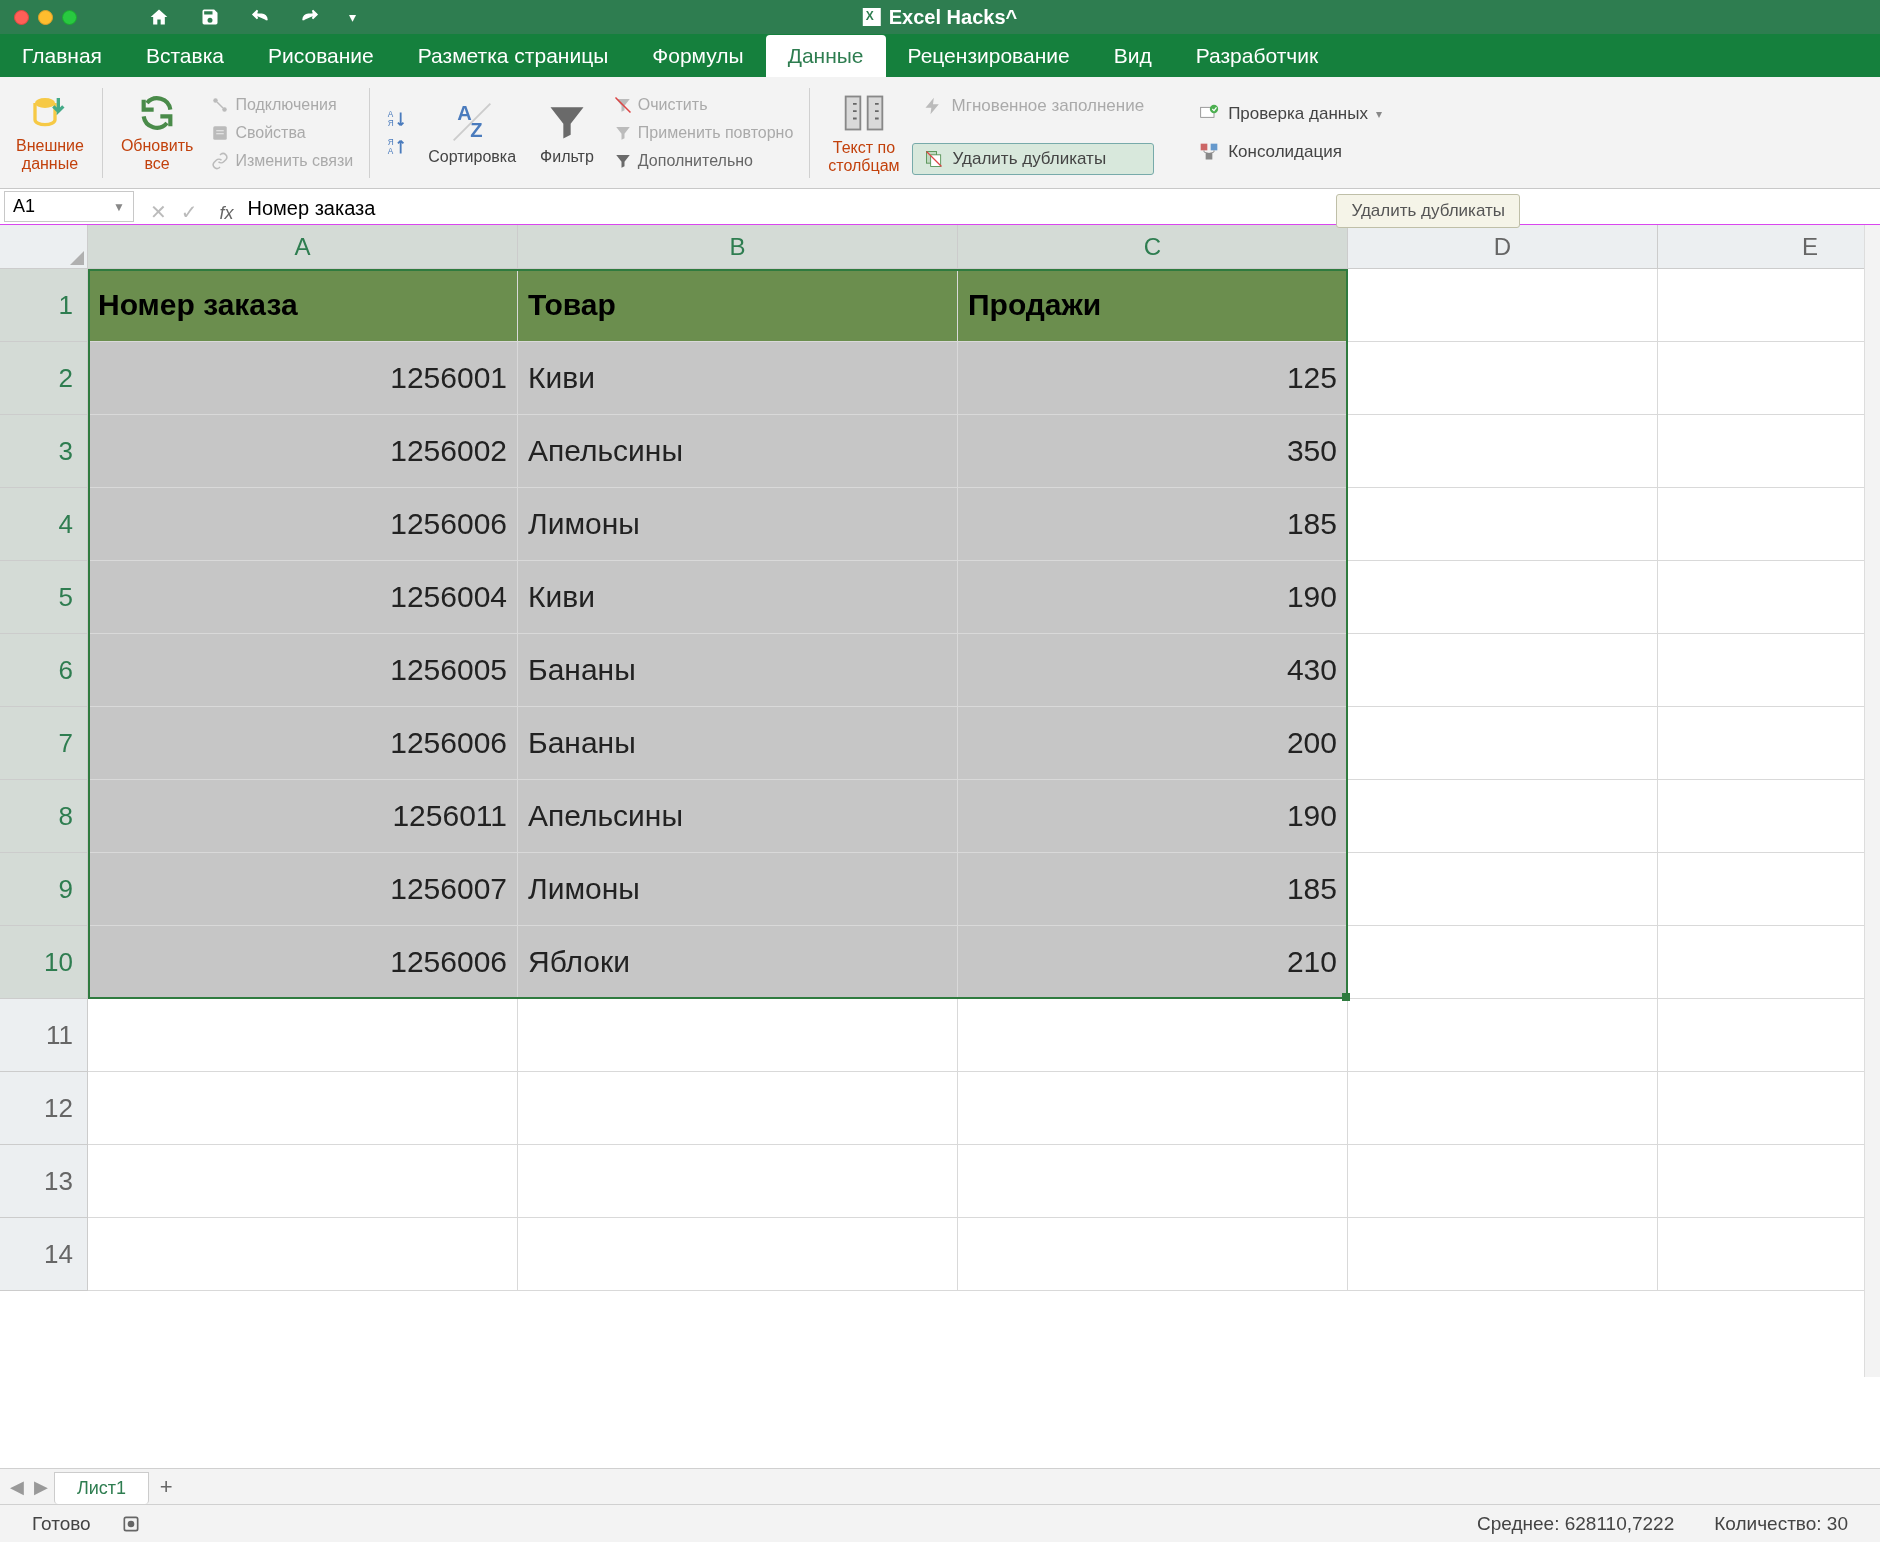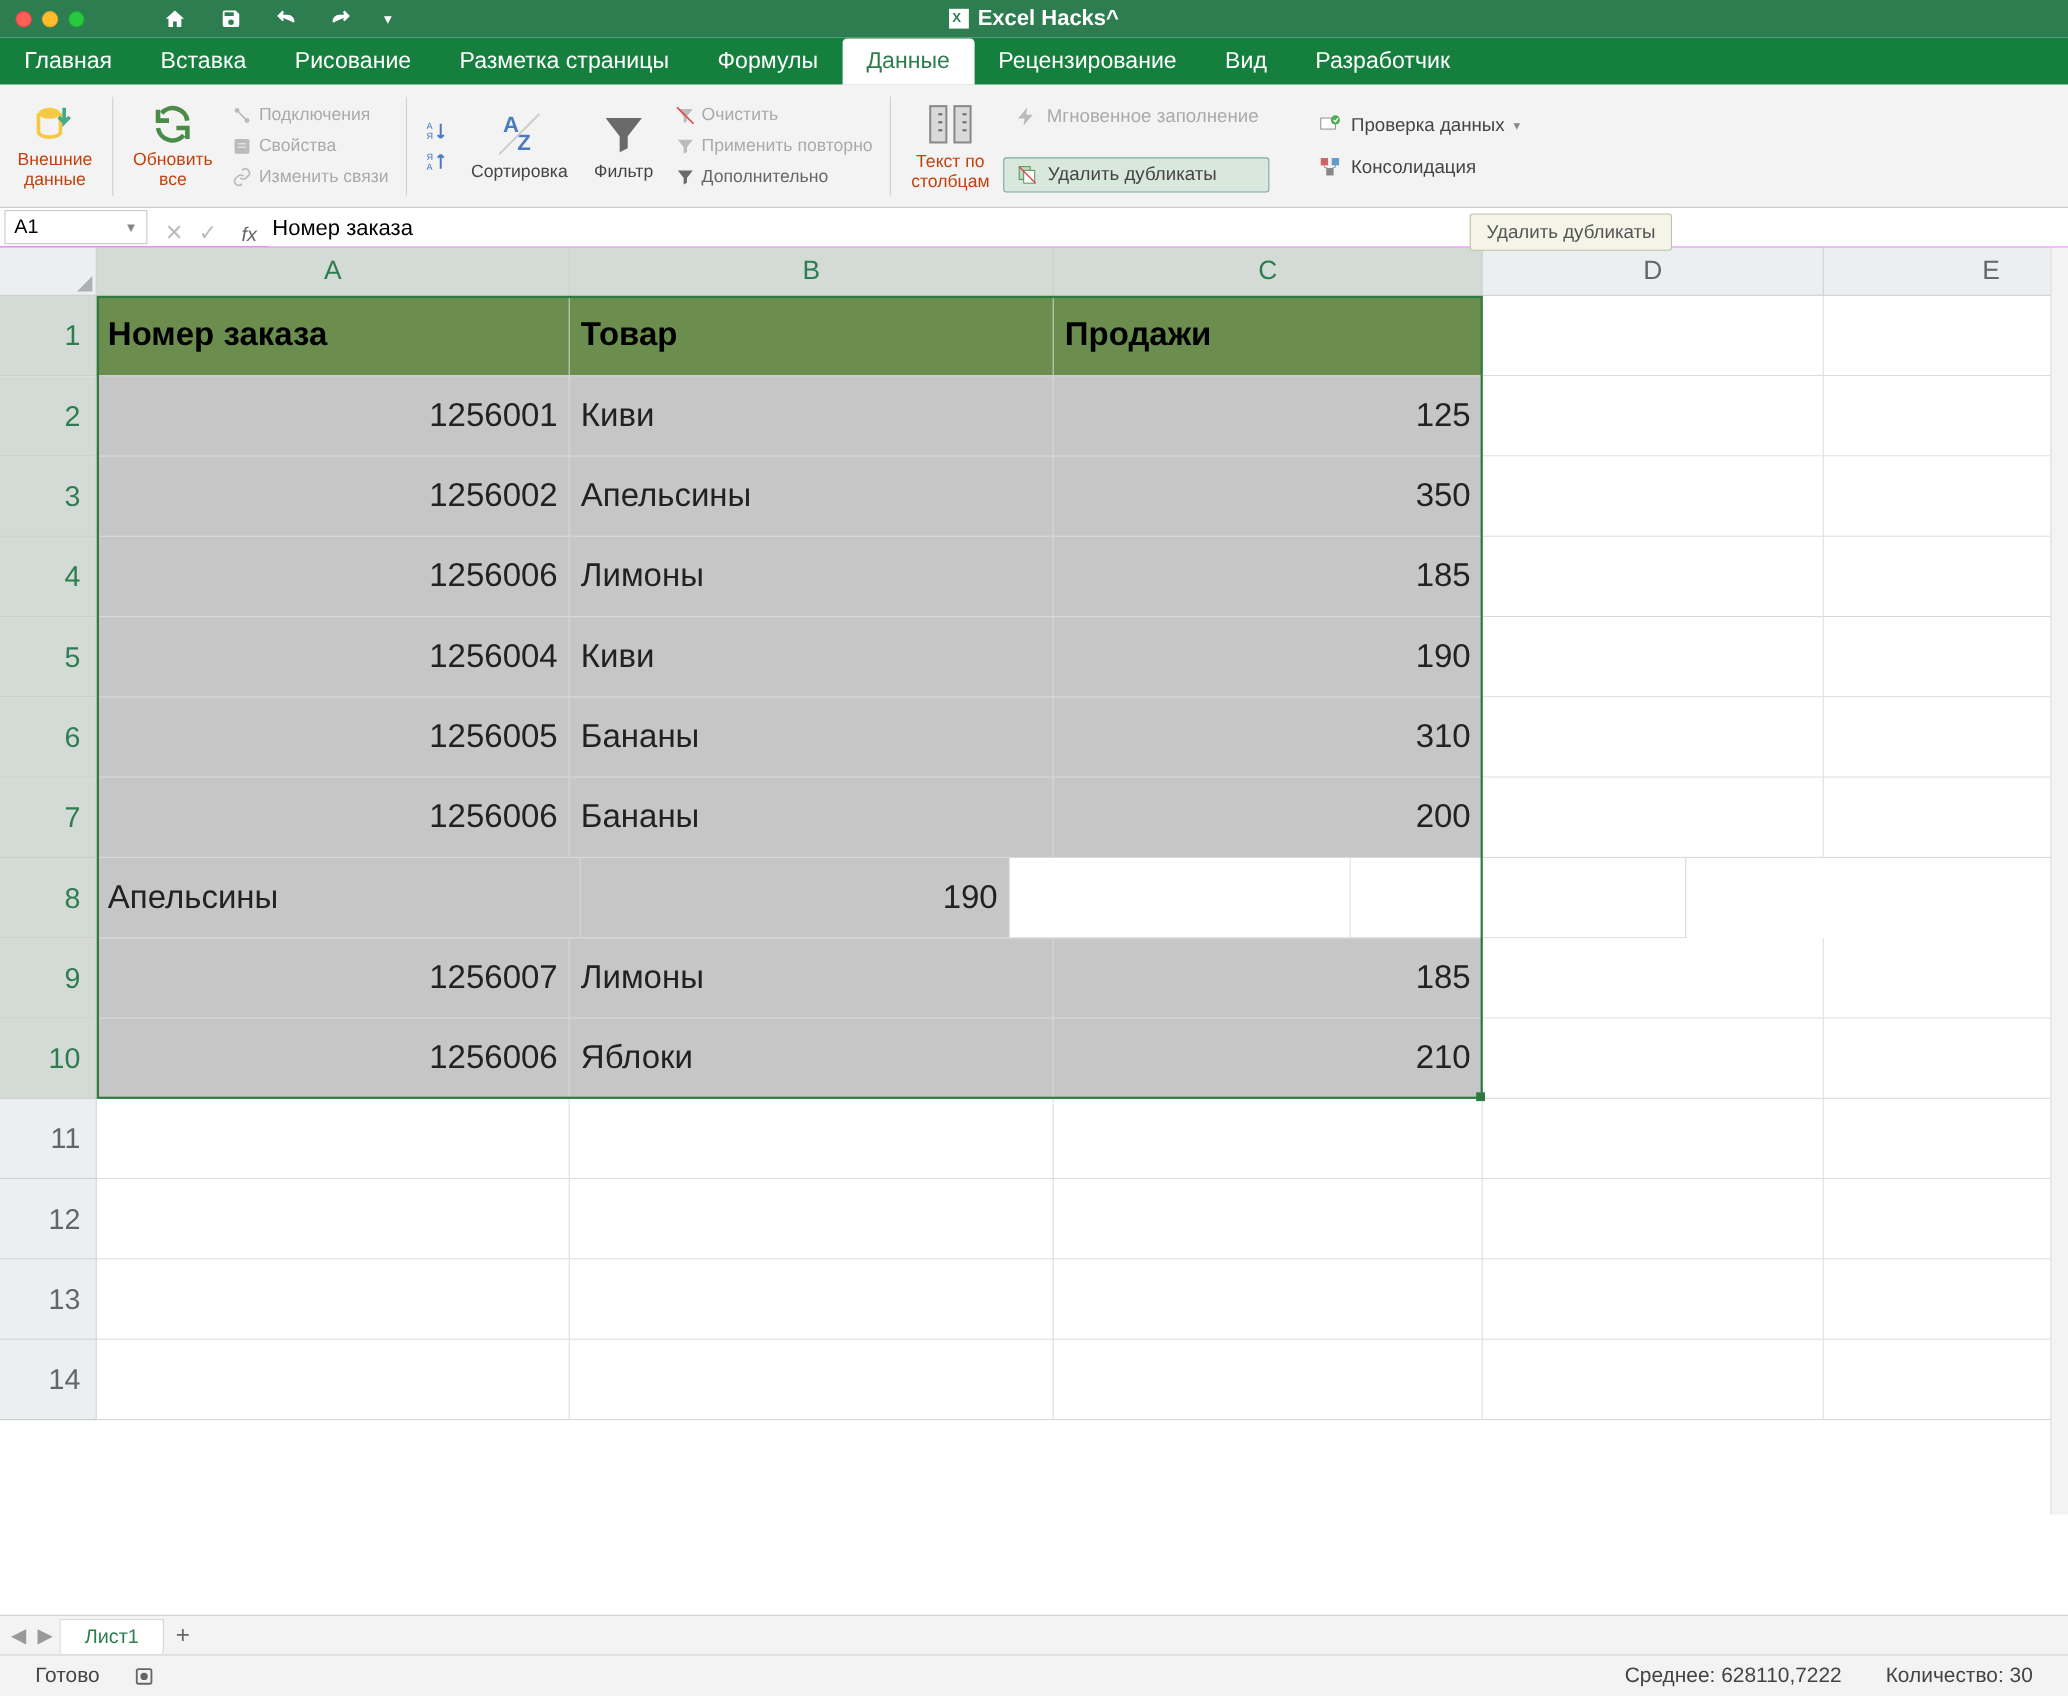--- a/index.html
+++ b/index.html
@@ -366,32 +366,33 @@
       <div class="row">
         <div class="cell dat num" style="width: 430px;">1256004</div>
         <div class="cell dat txt" style="width: 440px;">Киви</div>
         <div class="cell dat num" style="width: 390px;">190</div>
         <div class="cell" style="width: 310px;"></div>
         <div class="cell" style="width: 305px;"></div>
       </div>
       <div class="row">
         <div class="cell dat num" style="width: 430px;">1256005</div>
         <div class="cell dat txt" style="width: 440px;">Бананы</div>
-        <div class="cell dat num" style="width: 390px;">310</div>
+        <div class="cell dat num" style="width: 390px;">430</div>
         <div class="cell" style="width: 310px;"></div>
         <div class="cell" style="width: 305px;"></div>
       </div>
       <div class="row">
         <div class="cell dat num" style="width: 430px;">1256006</div>
         <div class="cell dat txt" style="width: 440px;">Бананы</div>
         <div class="cell dat num" style="width: 390px;">200</div>
         <div class="cell" style="width: 310px;"></div>
         <div class="cell" style="width: 305px;"></div>
       </div>
       <div class="row">
+        <div class="cell dat num" style="width: 430px;">1256011</div>
         <div class="cell dat txt" style="width: 440px;">Апельсины</div>
         <div class="cell dat num" style="width: 390px;">190</div>
         <div class="cell" style="width: 310px;"></div>
         <div class="cell" style="width: 305px;"></div>
       </div>
       <div class="row">
         <div class="cell dat num" style="width: 430px;">1256007</div>
         <div class="cell dat txt" style="width: 440px;">Лимоны</div>
         <div class="cell dat num" style="width: 390px;">185</div>
         <div class="cell" style="width: 310px;"></div>

